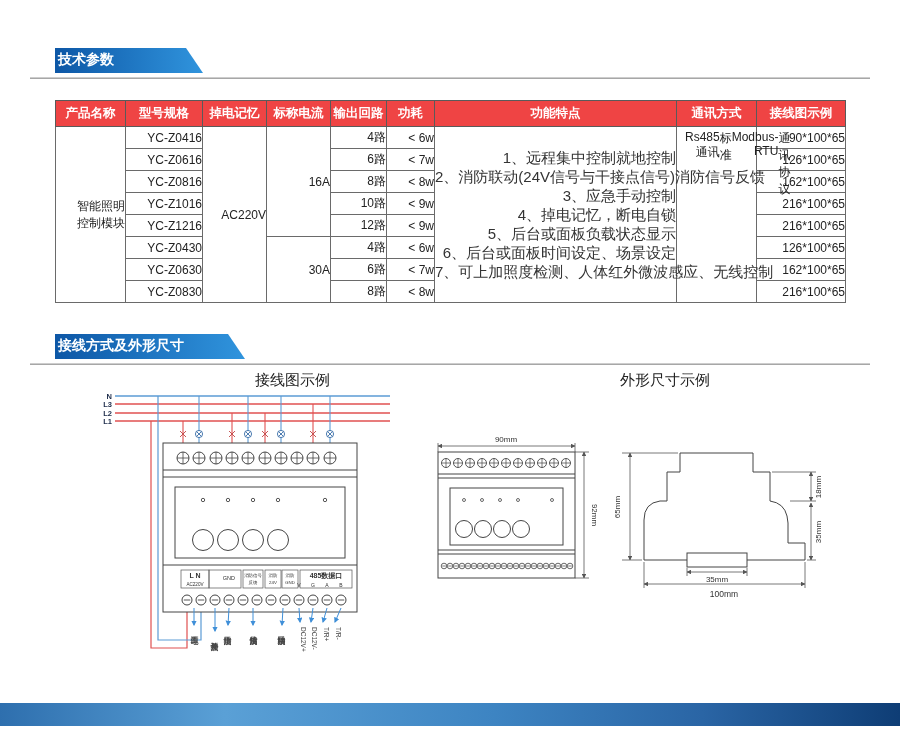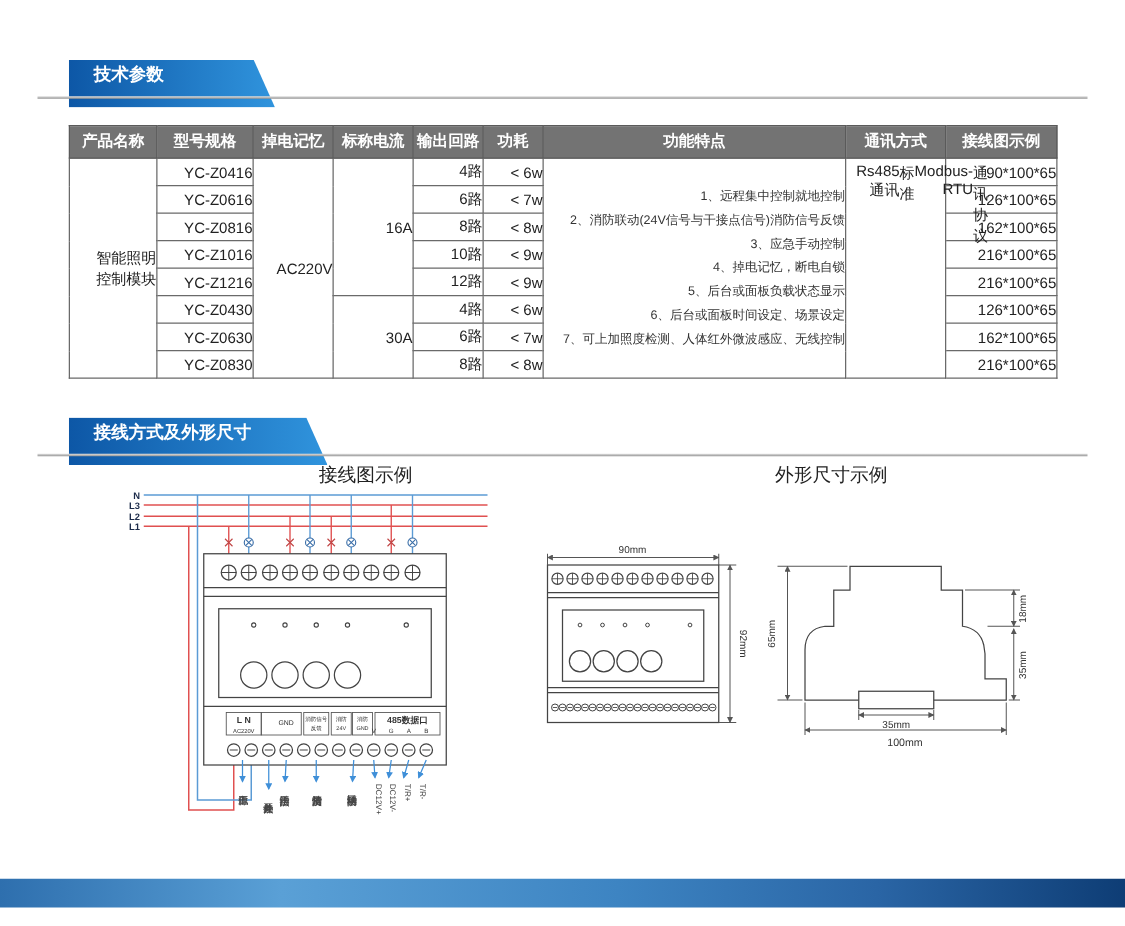--- a/index.html
+++ b/index.html
@@ -1,31 +1,31 @@
 <!DOCTYPE html>
 <html><head>
 <meta charset="utf-8">
 <style>
   html,body{margin:0;padding:0;background:#fff;}
   .page{position:relative;width:900px;height:741px;background:#fff;overflow:hidden;
         font-family:"Liberation Sans","DejaVu Sans",sans-serif;color:#222;}
-  .banner{position:absolute;left:55px;height:38px;line-height:23px;color:#fff;
-          font-size:14px;font-weight:bold;padding-left:20px;
+  .banner{position:absolute;left:55px;height:25px;line-height:23px;color:#fff;
+          font-size:14px;font-weight:bold;padding-left:3px;
           background:linear-gradient(90deg,#0d57a6,#3094dd);
           clip-path:polygon(0 0,calc(100% - 17px) 0,100% 100%,0 100%);}
   .rule{position:absolute;left:30px;width:840px;height:2px;
         background:linear-gradient(180deg,#e0e0e0,#949494);}
   table.spec{position:absolute;left:55px;top:100px;width:790px;border-collapse:collapse;
              table-layout:fixed;font-size:12px;}
-  table.spec th{background:#737373;color:#fff;font-weight:bold;font-size:12.5px;
+  table.spec th{background:#ef4444;color:#fff;font-weight:bold;font-size:12.5px;
                 border:1px solid #5a5a5a;height:25px;padding:0;}
   table.spec td{border:1px solid #6a6a6a;height:21px;text-align:right;
                 vertical-align:middle;padding:0;background:#fff;color:#222;}
   td.features{vertical-align:top;text-align:left;padding:5px 4px 0 8px;}
-  .feat-line{font-size:10px;line-height:19px;white-space:nowrap;color:#333;}
+  .feat-line{font-size:15px;line-height:19px;white-space:nowrap;color:#333;}
   td.comm > div{display:flex;flex-direction:row;justify-content:space-evenly;
                 align-items:flex-start;height:170px;padding-left:8px;font-size:12px;}
   .title{position:absolute;font-size:15px;color:#222;text-align:right;}
   .footer-bar{position:absolute;left:0;top:703px;width:900px;height:23px;
       background:linear-gradient(90deg,#2e6fae 0%,#5aa0d6 25%,#3d84c2 55%,#2a65a5 78%,#0e3d75 100%);}
   svg text{font-family:"Liberation Sans","DejaVu Sans",sans-serif;}
   .vtext{writing-mode:vertical-rl;text-orientation:upright;}
 </style>
 </head>
 <body>

